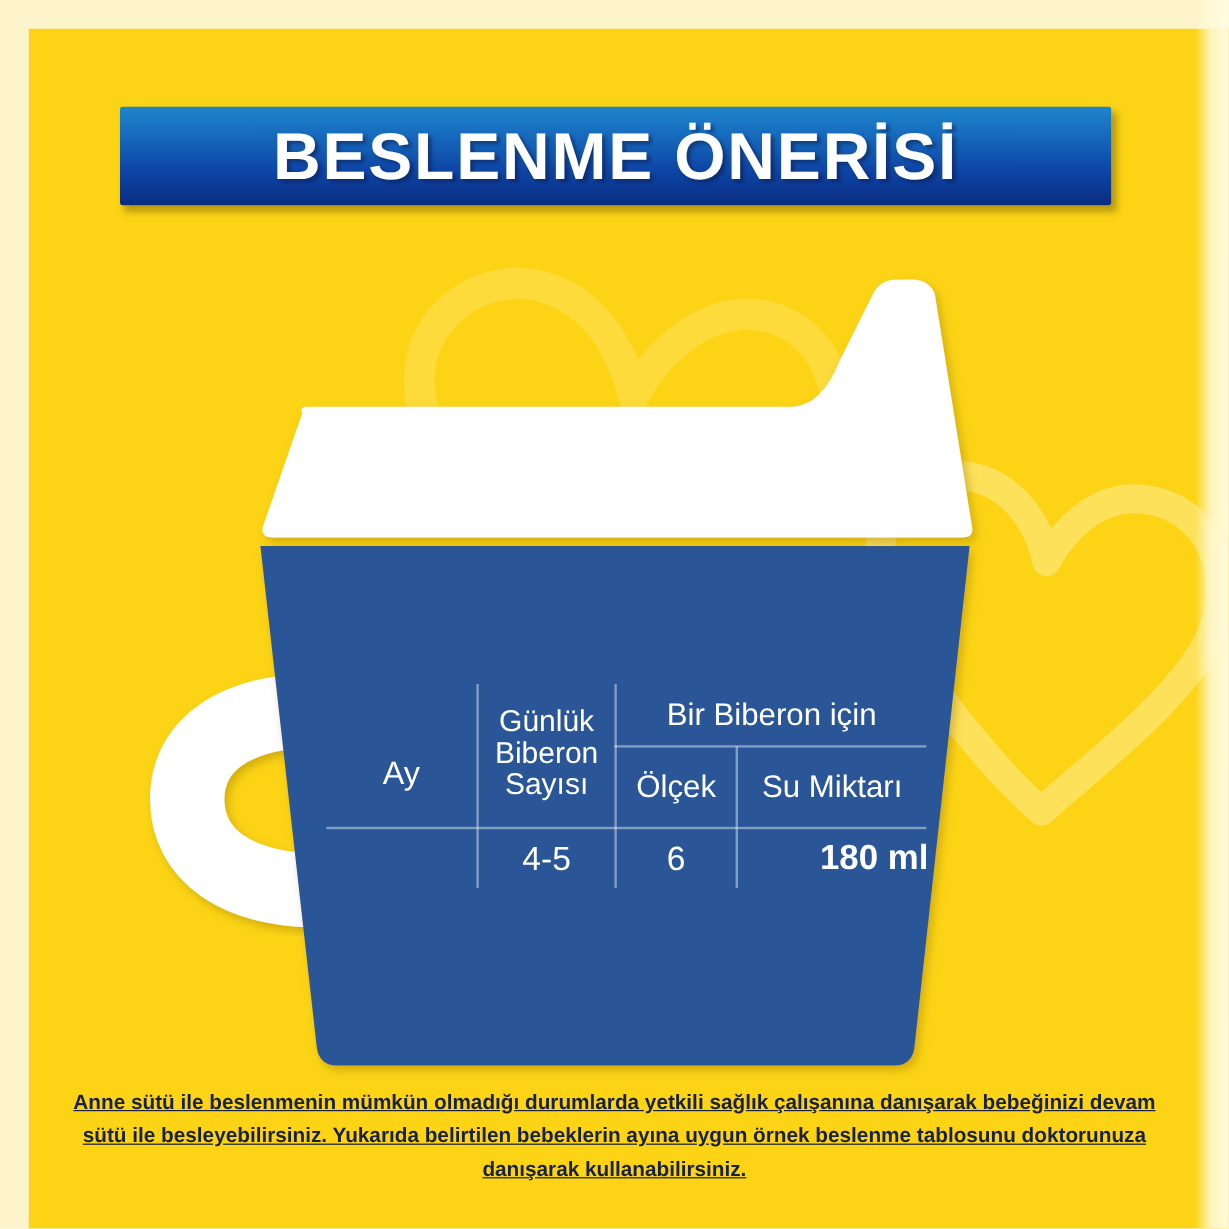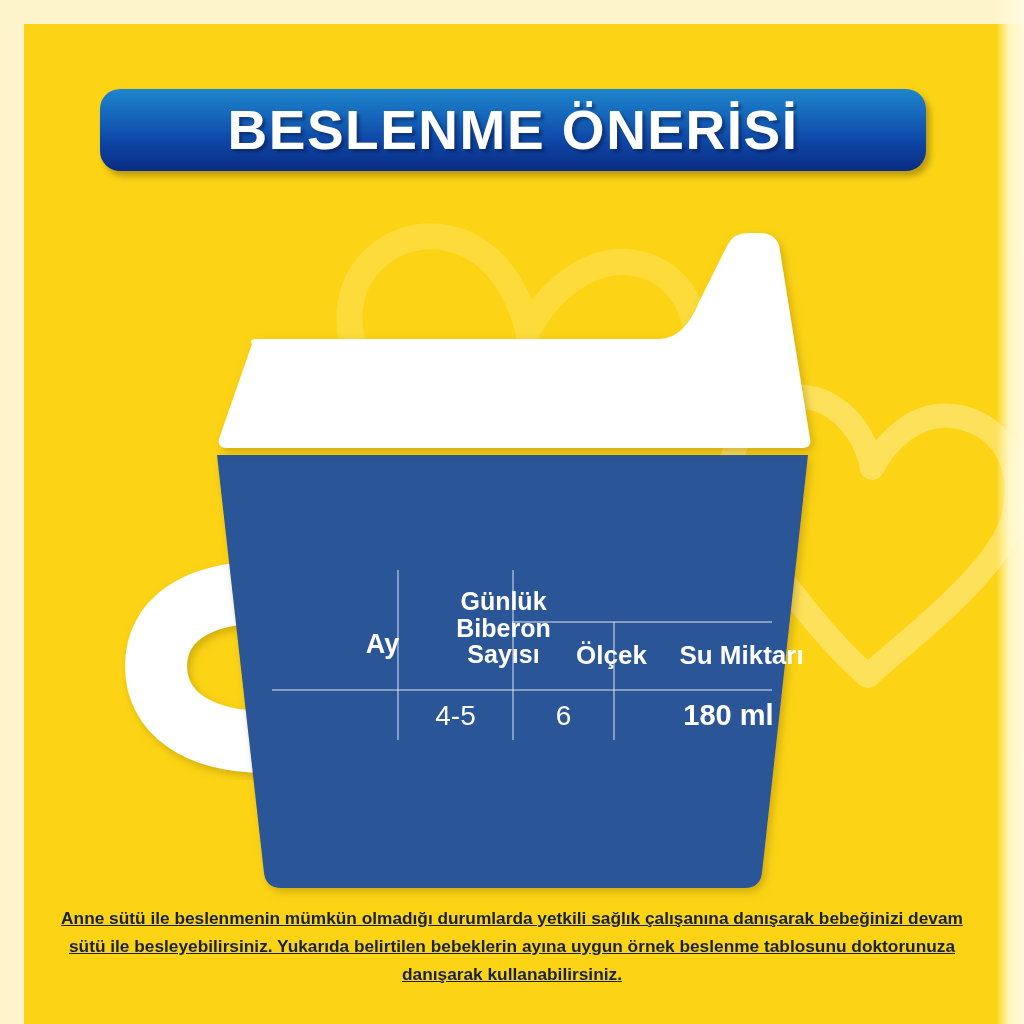--- a/index.html
+++ b/index.html
@@ -59,21 +59,21 @@
     pointer-events: none;
   }
 
   
   .banner {
     position: absolute;
     left: 100px;
     top: 89px;
     width: 826px;
     height: 82px;
-    border-radius: 20px;
+    border-radius: 2px;
     background: linear-gradient(to bottom, #1E86CC 0%, #1669BC 30%, #0E46A6 64%, #0A2C82 100%);
     box-shadow: 4px 5px 6px rgba(30,20,0,0.30);
     display: flex;
     align-items: center;
     justify-content: center;
   }
   .banner-text {
     color: #FFFFFF;
     font-size: 55px;
     font-weight: bold;
@@ -118,21 +118,21 @@
   }
   .cell {
     position: absolute;
     display: flex;
     align-items: center;
     justify-content: center;
     text-align: center;
     line-height: 1.07;
     white-space: pre-line;
   }
-  .hd { font-weight: bold; padding-left: 48px; }
+  .hd { font-weight: normal; }
 
   .c-ay        { left: 0px;   top: 56px;  width: 125px; height: 56px; font-size: 27px; }
   .c-gunluk    { left: 127px; top: 12px;  width: 113px; height: 112px; font-size: 25px; }
   .c-bir       { left: 242px; top: 12px;  width: 258px; height: 48px; font-size: 26px; }
   .c-olcek     { left: 242px; top: 68px;  width: 99px;  height: 56px; font-size: 26px; }
   .c-su        { left: 343px; top: 68px;  width: 157px; height: 56px; font-size: 26px; }
 
   .v-ay        { left: 0px;   top: 132px; width: 125px; height: 48px; font-size: 28px; }
   .v-gunluk    { left: 127px; top: 132px; width: 113px; height: 48px; font-size: 28px; }
   .v-olcek     { left: 242px; top: 132px; width: 99px;  height: 48px; font-size: 28px; }
@@ -221,20 +221,21 @@
     <div class="tline" style="left:240px; top:10px; width:1.6px; height:170px;"></div>
     <div class="tline" style="left:341px; top:62px; width:1.6px; height:118px;"></div>
 
     <div class="tline" style="left:240px; top:61px; width:260px; height:1.6px;"></div>
     <div class="tline" style="left:0px; top:129px; width:500px; height:1.6px;"></div>
 
     <div class="cell hd c-ay">Ay</div>
     <div class="cell hd c-gunluk">Günlük
 Biberon
 Sayısı</div>
+    <div class="cell hd c-bir">Bir Biberon için</div>
     <div class="cell hd c-olcek">Ölçek</div>
     <div class="cell hd c-su">Su Miktarı</div>
 
     <div class="cell v-gunluk">4-5</div>
     <div class="cell v-olcek">6</div>
     <div class="cell v-su">180 ml</div>
   </div>
 
   <div class="footer">Anne sütü ile beslenmenin mümkün olmadığı durumlarda yetkili sağlık çalışanına danışarak  bebeğinizi devam sütü ile besleyebilirsiniz. Yukarıda belirtilen bebeklerin ayına uygun örnek beslenme tablosunu doktorunuza danışarak kullanabilirsiniz.</div>
 

